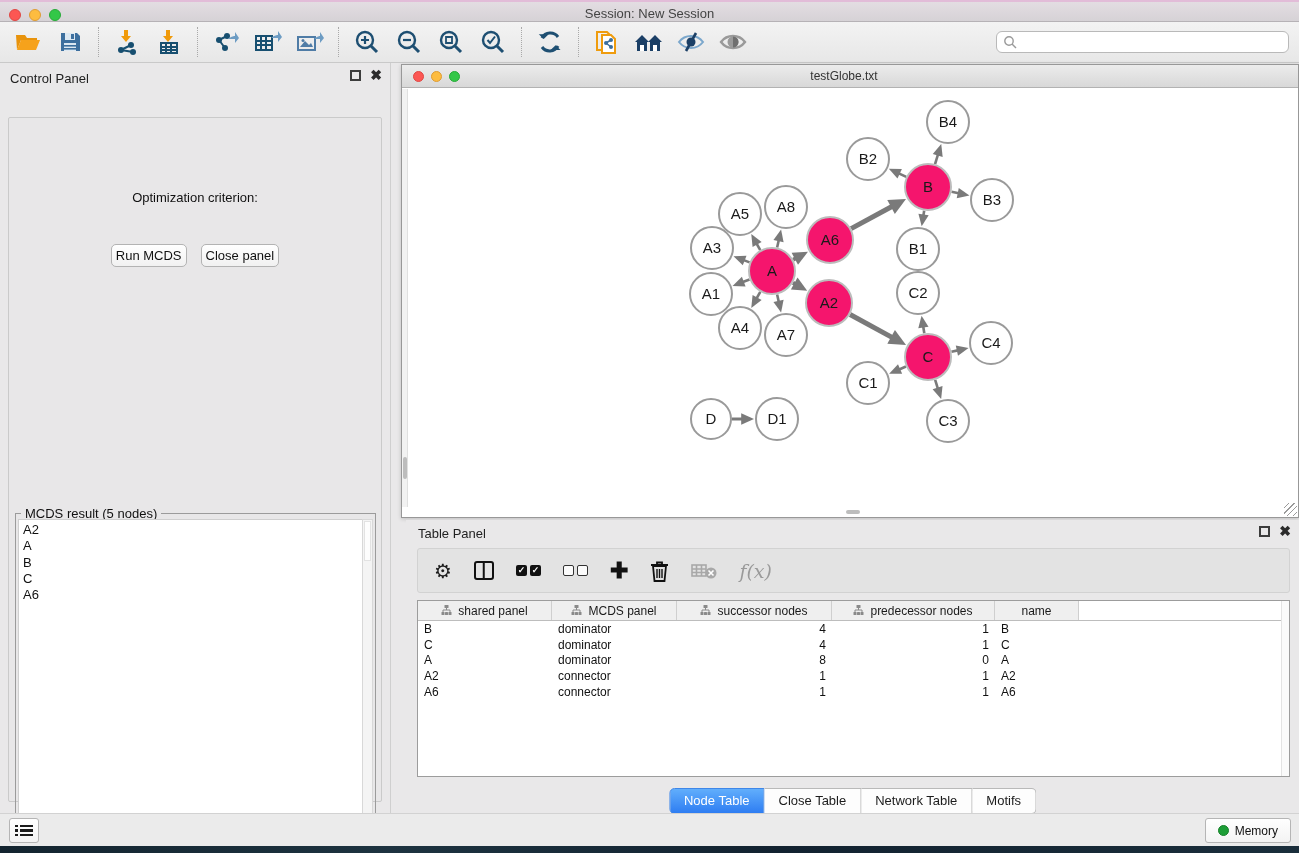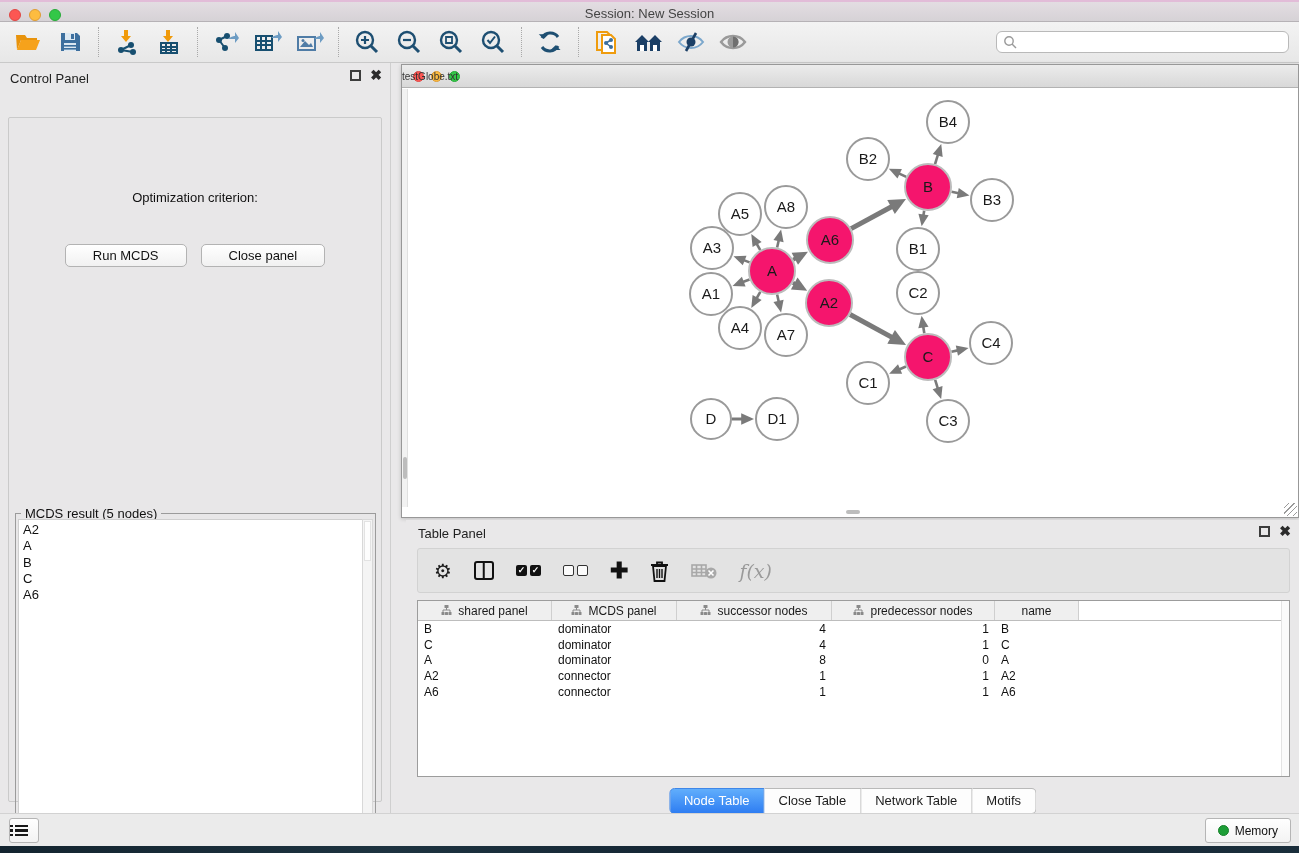--- a/index.html
+++ b/index.html
@@ -49,36 +49,36 @@
   .criterion { position:absolute; left:34px; top:92px; width:306px; height:23px; background:#fff;
     border:1px solid #ababab; border-radius:4px; font-size:13px; color:#111; display:flex; align-items:center; }
   .criterion .val { flex:1; padding-left:8px; white-space:nowrap; }
   .stepper { width:19px; height:21px; border-radius:0 3px 3px 0; background:linear-gradient(#6db1fb,#2070ee);
     display:flex; flex-direction:column; align-items:center; justify-content:center; gap:1px; }
   .stepper i { width:0; height:0; border-left:4px solid transparent; border-right:4px solid transparent; display:block; }
   .stepper i.up { border-bottom:4px solid #fff; }
   .stepper i.down { border-top:4px solid #fff; }
   .cp-buttons { position:absolute; top:126px; left:0; width:100%; display:flex; justify-content:center; gap:14px; }
   .aq-btn { background:linear-gradient(#ffffff,#f1f1f1); border:1px solid #b3b3b3; border-radius:5px;
-    font-size:13px; color:#111; padding:3px 27px; height:23px; }
+    font-size:13px; color:#111; padding:3px 4px; height:23px; }
   .mcds-box { position:absolute; left:6px; top:395px; width:361px; height:338px; border:1px solid #9b9b9b; }
   .mcds-legend { position:absolute; left:5px; top:-8px; background:#e8e7e8; padding:0 4px; font-size:13px; color:#111; }
   .mcds-list { position:absolute; left:2px; top:5px; width:346px; height:328px; background:#fff; border:1px solid #cfcfcf;
     font-size:13px; color:#111; padding:2px 0 0 4px; line-height:16.3px; }
   .mcds-scroll { position:absolute; right:2px; top:5px; width:11px; height:328px; background:#f4f4f4; border:1px solid #d8d8d8; }
   .mcds-scroll .thumb { position:absolute; left:1px; top:1px; width:7px; height:40px; background:#fdfdfd; border:1px solid #e2e2e2; }
 
   
   .net-frame { position:absolute; left:401px; top:64px; width:898px; height:454px; background:#fff;
     border:1px solid #989898; box-shadow:0 1px 4px rgba(0,0,0,0.18); }
   .net-titlebar { position:absolute; left:0; top:0; width:100%; height:23px;
     background:linear-gradient(#ececec,#d8d8d8); border-bottom:1px solid #b2b2b2; display:flex; align-items:center; }
   .net-titlebar .traffic { margin-left:11px; gap:7px; }
   .net-titlebar .light { width:11px; height:11px; }
-  .net-title { position:absolute; left:0; right:12px; font-size:10px; color:#333; }
+  .net-title { position:absolute; left:0; right:12px; text-align:center; font-size:12px; color:#333; }
   .net-canvas { position:absolute; left:7px; top:24px; width:884px; height:418px; background:#fff; overflow:hidden; }
   .net-vscroll { position:absolute; left:0; top:24px; width:6px; height:418px; background:#f2f2f2; border-right:1px solid #e0e0e0; }
   .net-vscroll .thumb { position:absolute; left:1px; top:368px; width:4px; height:22px; background:#bdbdbd; border-radius:2px; }
   .net-hscroll { position:absolute; left:7px; bottom:2px; height:6px; width:880px; background:transparent; }
   .net-hscroll .thumb { position:absolute; left:437px; top:1px; width:14px; height:4px; background:#bdbdbd; border-radius:2px; }
   .resize-grip { position:absolute; right:1px; bottom:1px; width:13px; height:13px;
     background:repeating-linear-gradient(135deg, transparent 0 3px, #9a9a9a 3px 4px); }
 
   
   .table-panel { position:absolute; left:406px; top:520px; width:893px; height:295px; background:#e9e8e9; }
@@ -104,21 +104,21 @@
   .tbl-scroll { position:absolute; right:0; top:0; width:8px; height:100%; border-left:1px solid #e3e3e3; background:#fafafa; }
   .tp-tabs { position:absolute; top:268px; left:50%; transform:translateX(-50%); display:flex; }
   .tp-tab { border:1px solid #b9b9b9; border-left-width:0; background:#fdfdfd; font-size:13px; color:#1c1c1c; padding:4px 14px 5px; }
   .tp-tab:first-child { border-left-width:1px; border-radius:5px 0 0 5px; }
   .tp-tab:last-child { border-radius:0 5px 5px 0; }
   .tp-tab.active { background:linear-gradient(#61aefc,#2e7df2); color:#fff; border-color:#3e86e8; }
 
   
   .statusbar { position:absolute; left:0; top:813px; width:1299px; height:33px; background:#ebebeb; border-top:1px solid #d2d2d2; }
   .status-btn { position:absolute; background:linear-gradient(#ffffff,#f3f3f3); border:1px solid #b5b5b5; border-radius:3px; height:25px; top:4px;
-    display:flex; align-items:center; justify-content:flex-start; gap:6px; font-size:12px; color:#111; }
+    display:flex; align-items:center; justify-content:center; gap:6px; font-size:12px; color:#111; }
   .list-btn { left:9px; width:30px; }
   .mem-btn { right:8px; padding:0 12px; }
   .list-icon { display:flex; flex-direction:column; gap:2px; }
   .list-icon i { display:block; width:13px; height:2.5px; background:#1a1a1a; position:relative; margin-left:5px; }
   .list-icon i::before { content:""; position:absolute; left:-5px; top:0; width:2.5px; height:2.5px; background:#1a1a1a; }
   .mem-dot { width:11px; height:11px; border-radius:50%; background:#1d9e37; border:1px solid #168129; }
   .wallpaper { position:absolute; left:0; top:846px; width:1299px; height:7px;
     background:linear-gradient(90deg,#13242f,#1d3340 30%,#122230 60%,#1a2e3b); }
 
   svg text { font-family:"Liberation Sans", sans-serif; }

